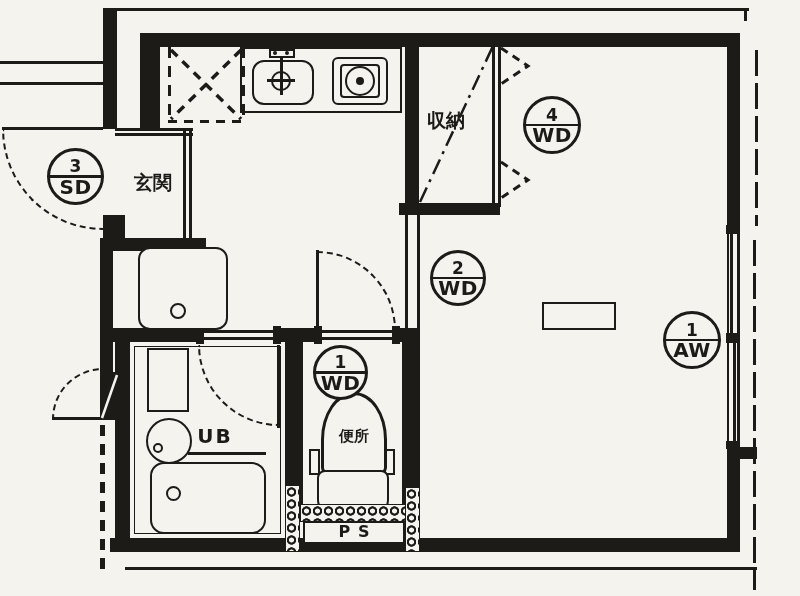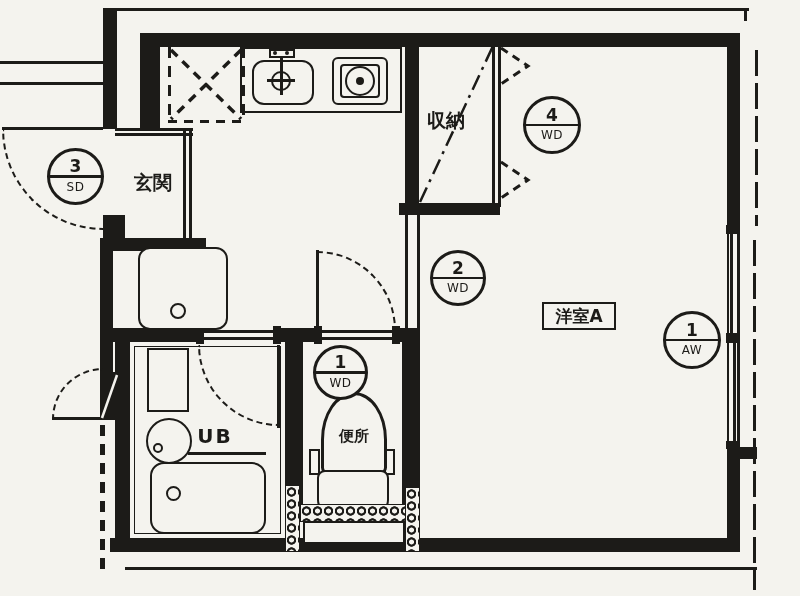--- a/index.html
+++ b/index.html
@@ -23,21 +23,21 @@
   .arc.tr{border-top:2.5px dashed var(--ink);border-right:2.5px dashed var(--ink);border-top-right-radius:100% 100%;}
   .arc.tl{border-top:2.5px dashed var(--ink);border-left:2.5px dashed var(--ink);border-top-left-radius:100% 100%;}
   .box{border:2.5px solid var(--ink);background:var(--paper);}
   .hairline{border:1.5px solid var(--ink);background:transparent;}
   .circ{border:2.5px solid var(--ink);border-radius:50%;background:var(--paper);}
   .label{display:flex;align-items:center;justify-content:center;font-weight:600;white-space:nowrap;}
   .ref{border:3px solid var(--ink);border-radius:50%;background:var(--paper);
        display:flex;flex-direction:column;align-items:center;justify-content:center;z-index:5;}
   .ref .num{font-size:17px;font-weight:700;line-height:18px;}
   .ref .bar{position:relative;width:100%;height:2.5px;background:var(--ink);flex:0 0 2.5px;}
-  .ref .code{font-size:12px;font-weight:400;line-height:18px;letter-spacing:.5px;}
+  .ref .code{font-size:20px;font-weight:700;line-height:18px;letter-spacing:.5px;}
   .hatch{background-color:var(--paper);
     background-image:radial-gradient(circle at 50% 50%, var(--paper) 2.2px, var(--ink) 2.8px, var(--ink) 4.4px, var(--paper) 5px);
     background-size:11px 12px;border:1.5px solid var(--ink);}
   svg{pointer-events:none;}
 </style>
 </head>
 <body>
 
 <div id="plan">
 
@@ -144,25 +144,25 @@
   <div style="left:321px;top:392px;width:66px;height:82px;border:3px solid var(--ink);border-radius:50% 50% 10% 10% / 58% 58% 8% 8%;background:var(--paper);"></div>
   <div class="label" style="left:325px;top:426px;width:58px;height:20px;font-size:15px;">便所</div>
   <div class="hairline" style="left:309px;top:449px;width:11px;height:26px;border-width:2px;"></div>
   <div class="hairline" style="left:384px;top:449px;width:11px;height:26px;border-width:2px;"></div>
   <div class="box" style="left:317px;top:470px;width:72px;height:44px;border-radius:8px 8px 14px 14px;"></div>
 
   <div class="hatch" style="left:300px;top:504px;width:120px;height:18px;"></div>
   <div class="hatch" style="left:285px;top:485px;width:15px;height:67px;"></div>
   <div class="hatch" style="left:405px;top:487px;width:15px;height:65px;"></div>
   <div class="box" style="left:303px;top:521px;width:102px;height:23px;border-width:2px;"></div>
+  <div class="label" style="left:303px;top:521px;width:102px;height:21px;font-size:16px;letter-spacing:8px;padding-left:8px;">PS</div>
 
   <div class="label" style="left:122px;top:170px;width:62px;height:26px;font-size:19px;">玄関</div>
   <div class="label" style="left:416px;top:108px;width:60px;height:26px;font-size:19px;z-index:4;">収納</div>
   <div class="box" style="left:542px;top:302px;width:74px;height:28px;border-width:2.5px;"></div>
-  <div class="label" style="left:542px;top:302px;width:74px;height:28px;font-size:17px;">洋室A</div>
 
   <div class="ref" style="left:47px;top:148px;width:57px;height:57px;">
     <div class="num" style="position:static;">3</div>
     <div class="bar" style="position:static;"></div>
     <div class="code" style="position:static;">SD</div>
   </div>
   <div class="ref" style="left:523px;top:96px;width:58px;height:58px;">
     <div class="num" style="position:static;">4</div>
     <div class="bar" style="position:static;"></div>
     <div class="code" style="position:static;">WD</div>

